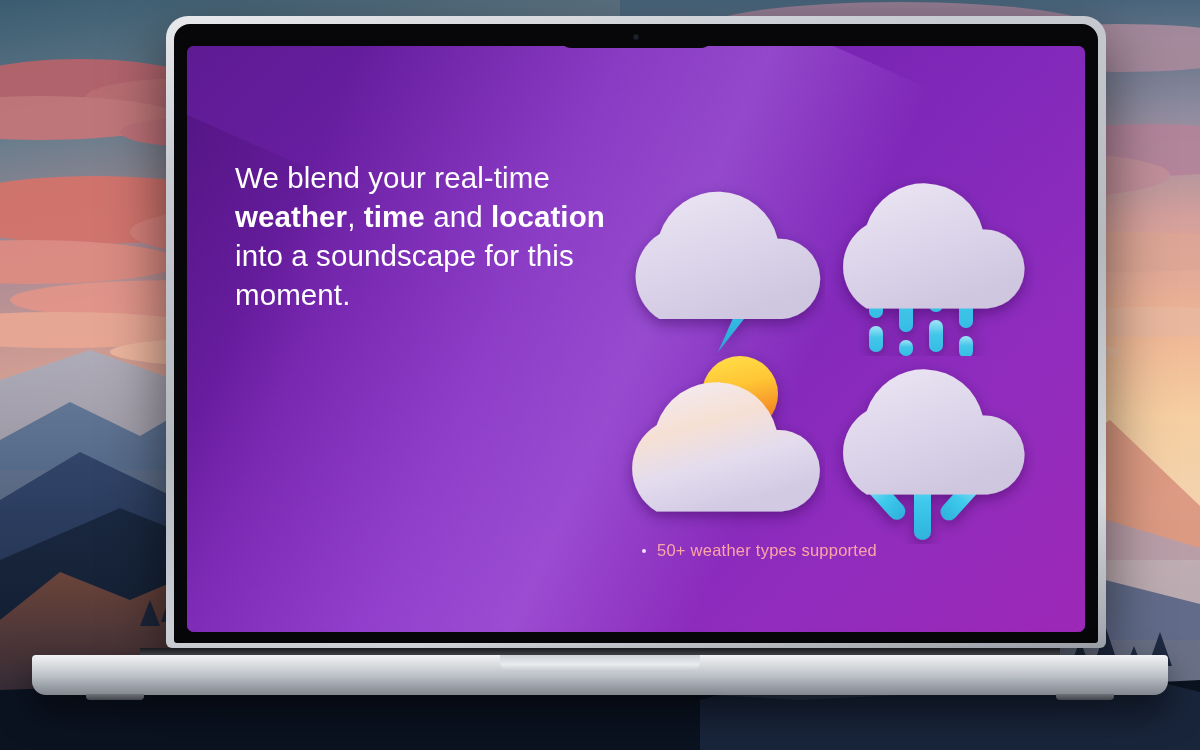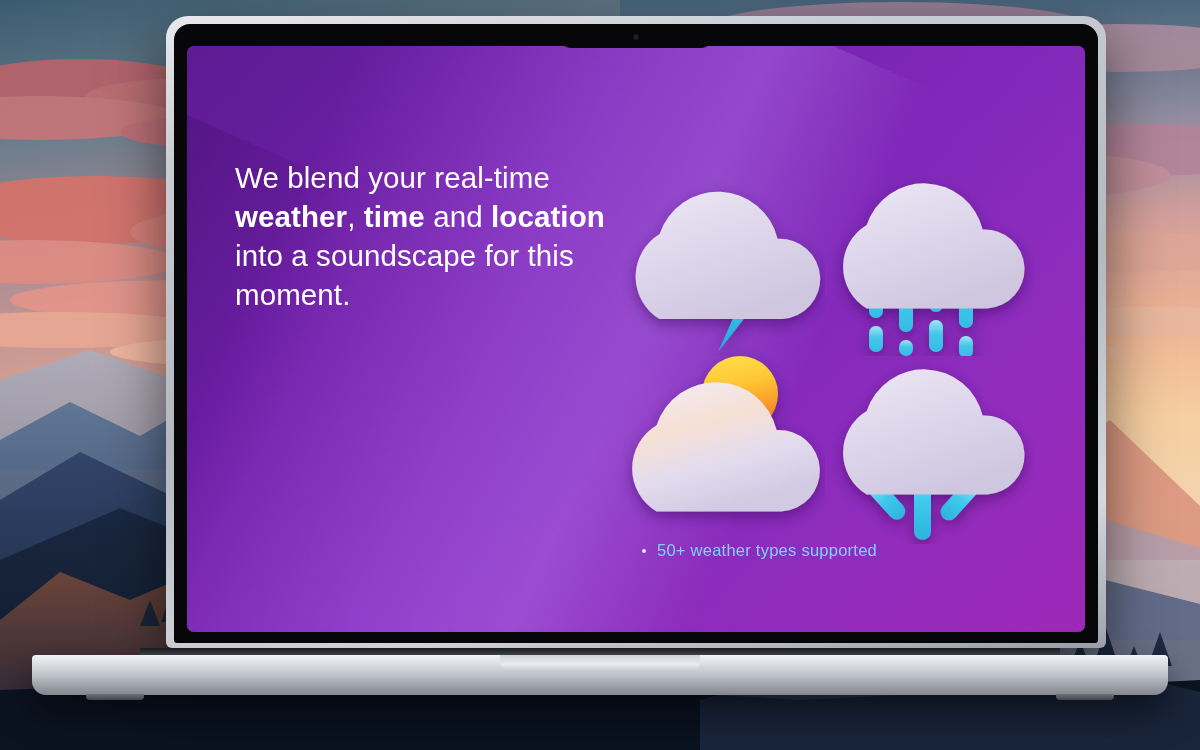--- a/index.html
+++ b/index.html
@@ -113,21 +113,21 @@
     width:420px; display:grid;
     grid-template-columns:1fr 1fr;
     grid-template-rows:188px 188px;
     z-index:4;
   }
   .icon-cell { position:relative; }
   .icon-cell svg { position:absolute; left:0; top:0; }
 
   .footnote {
     position:absolute; left:455px; top:495px;
-    color:#7dd3fc; font-size:16.5px; font-weight:300;
+    color:#fca5a5; font-size:16.5px; font-weight:300;
     letter-spacing:.25px; z-index:4;
     display:flex; align-items:center; gap:11px;
   }
   .bullet-dot { width:4px; height:4px; border-radius:50%; background:#f0e2fa; flex:none; }
 </style>
 </head>
 <body>
 
 <svg id="wallpaper" viewBox="0 0 1200 750" preserveAspectRatio="none">
   <defs>

